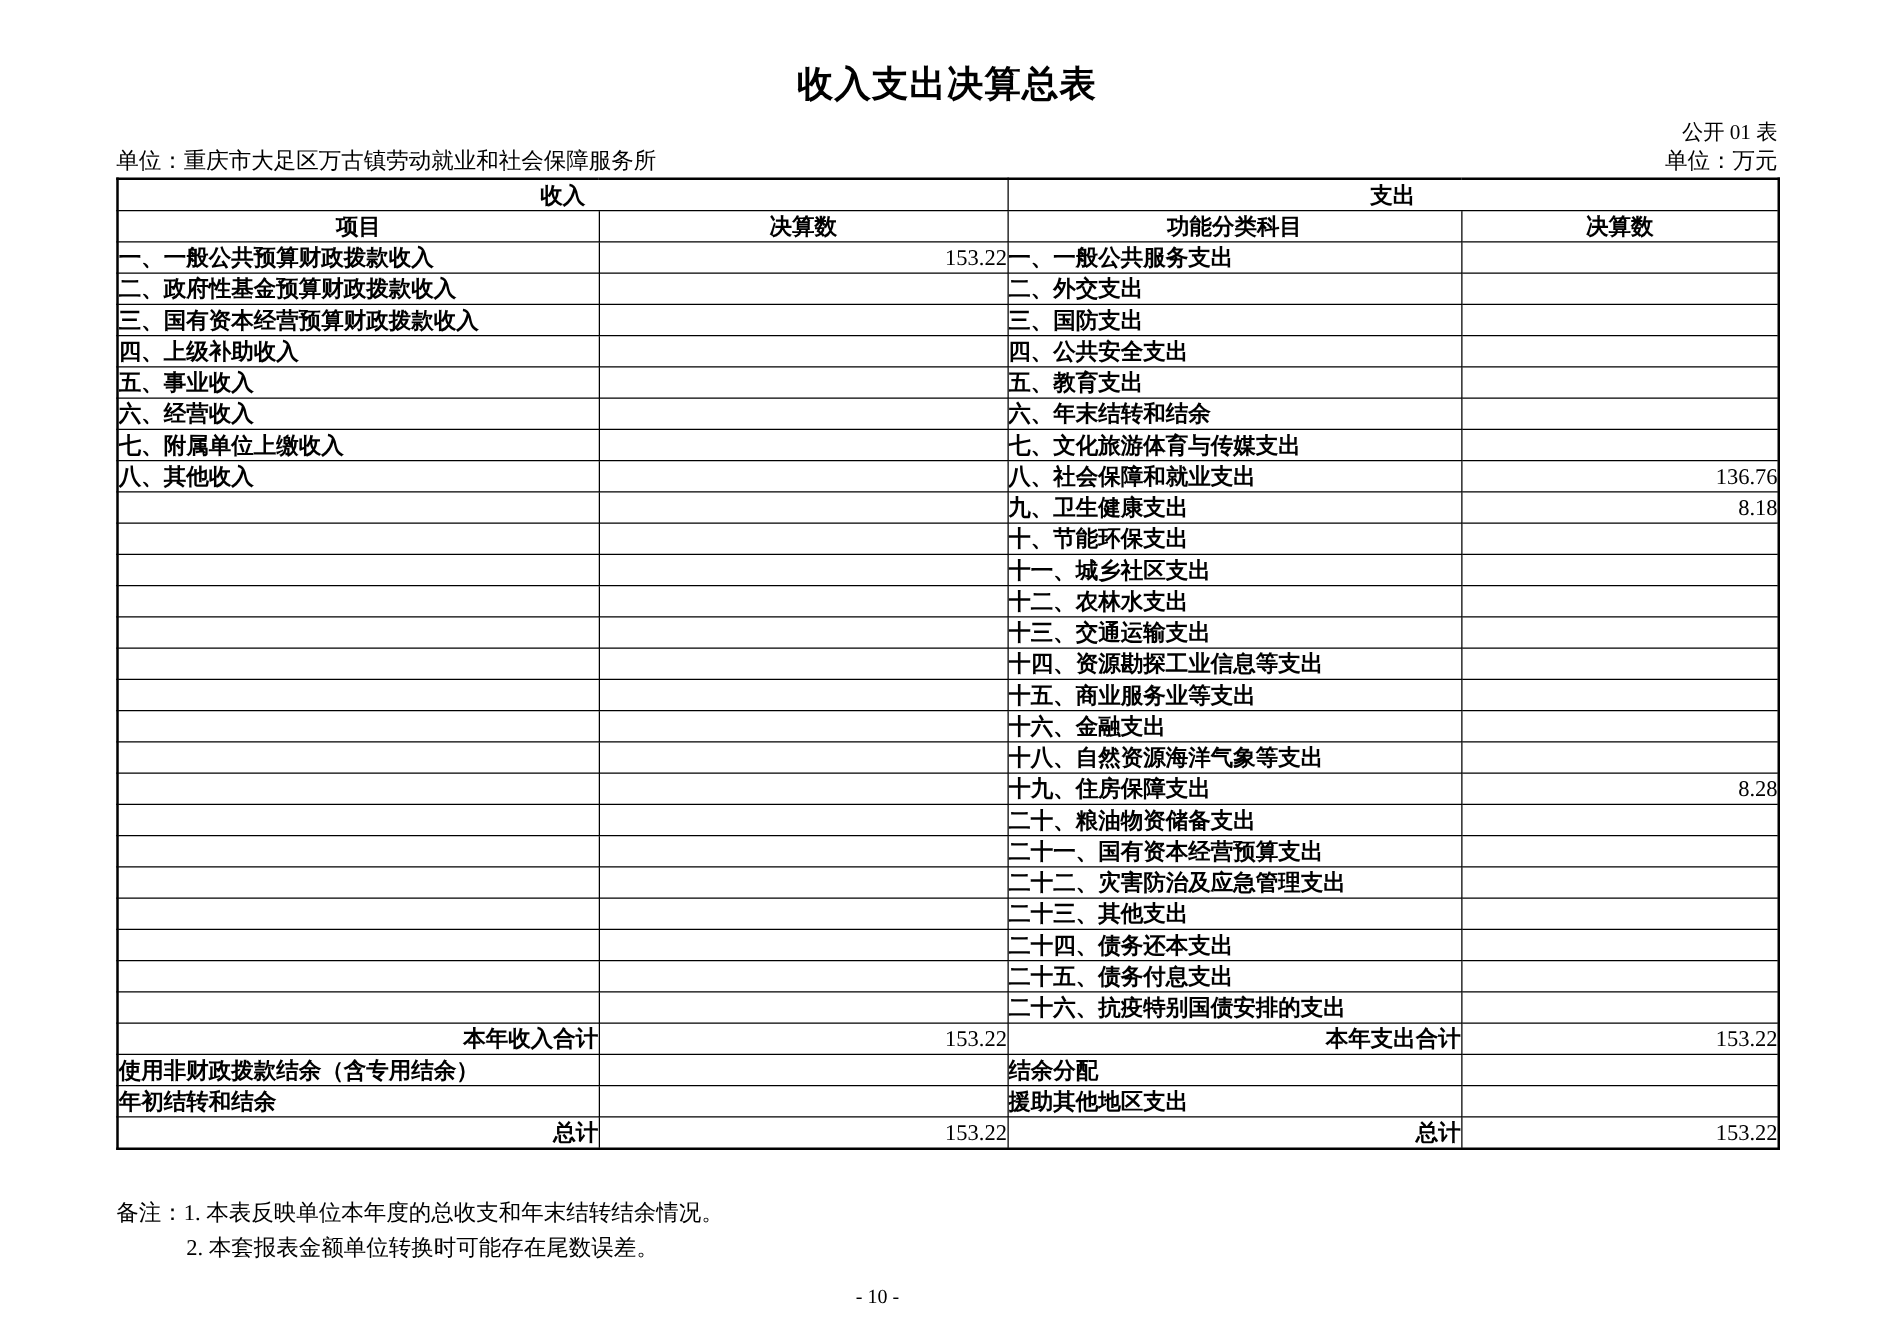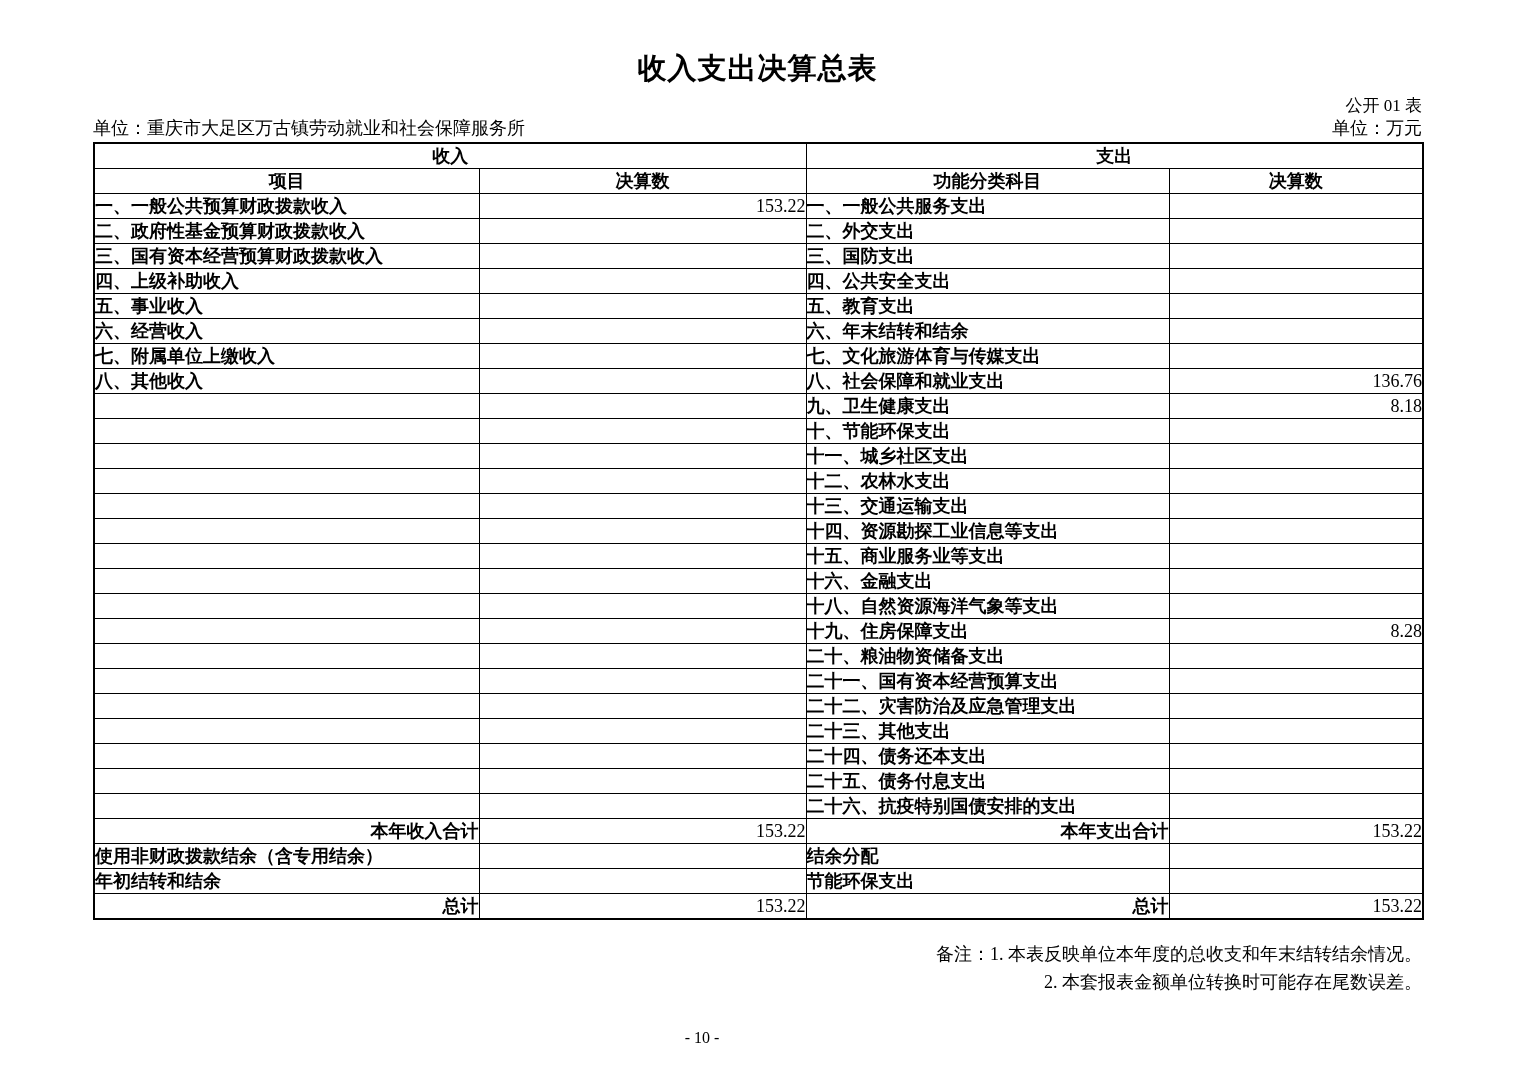--- a/index.html
+++ b/index.html
@@ -52,24 +52,23 @@
   thead th { font-weight: bold; text-align: center; }
   tr.gh-row th { height: 21px; font-size: 18px; }
   tr.ch-row th { height: 23px; }
   tbody.data tr { height: 22px; }
   tbody.summary tr { height: 23px; }
   td.label { text-align: left; padding-left: 4px; font-weight: bold; }
   td.num   { text-align: right; padding-right: 10px; font-weight: normal; }
   td.center { text-align: right; padding-left: 0; }
 
   .notes {
-    margin-top: 20px;
+    margin-top: 36px;
     font-size: 18px;
     line-height: 28px;
-    text-align: right;
   }
   .notes .note-line2 { padding-left: 56px; }
 
   .page-number {
     position: absolute;
     bottom: 22px;
     left: 0;
     width: 1404px;
     text-align: center;
     font-size: 16px;
@@ -269,21 +268,21 @@
         </tr>
         <tr>
           <td class="label">使用非财政拨款结余（含专用结余）</td>
           <td class="num"></td>
           <td class="label">结余分配</td>
           <td class="num"></td>
         </tr>
         <tr>
           <td class="label">年初结转和结余</td>
           <td class="num"></td>
-          <td class="label">节能环保支出</td>
+          <td class="label">援助其他地区支出</td>
           <td class="num"></td>
         </tr>
         <tr>
           <td class="label center">总计</td>
           <td class="num">153.22</td>
           <td class="label center">总计</td>
           <td class="num">153.22</td>
         </tr>
       </tbody>
   </table>

